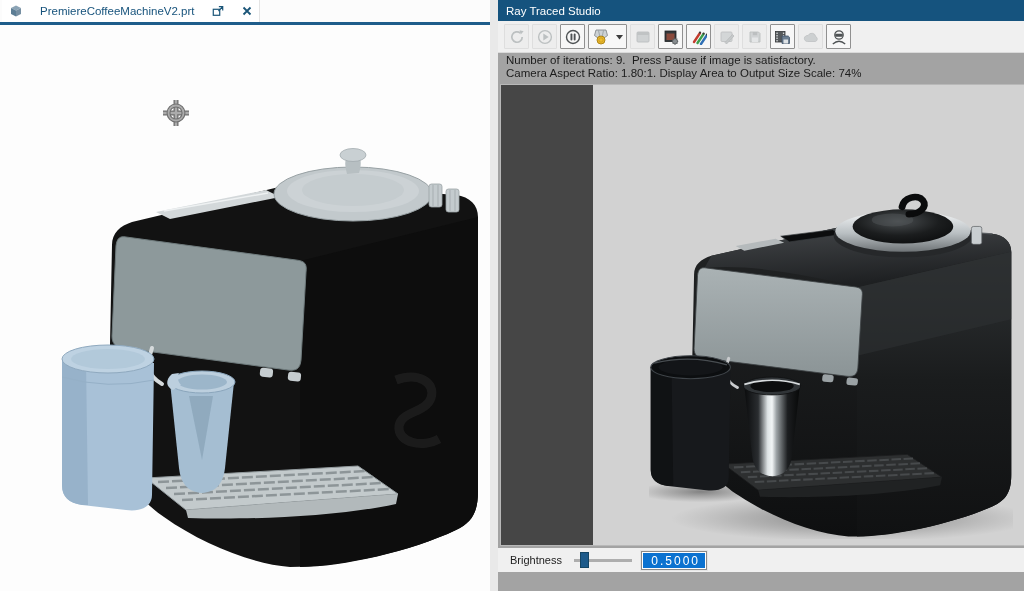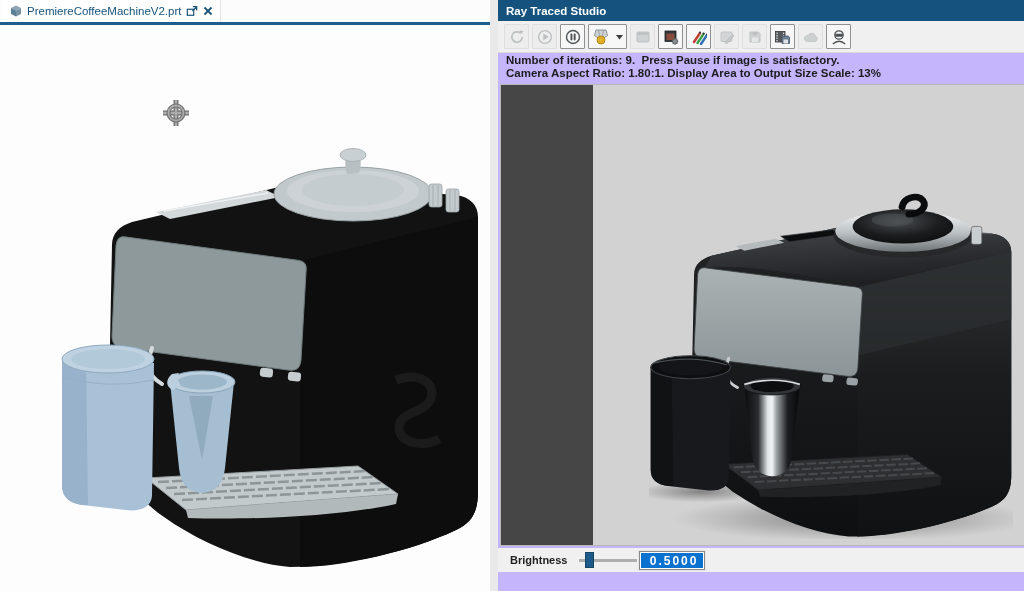--- a/index.html
+++ b/index.html
@@ -2,51 +2,51 @@
 <html><head>
 <meta charset="utf-8">
 <style>
   * { margin:0; padding:0; box-sizing:border-box; }
   html,body { width:1024px; height:591px; overflow:hidden; background:#fff; }
   #app { position:relative; width:1024px; height:591px; font-family:"Liberation Sans",sans-serif; background:#ffffff; }
 
   
   .left-panel { position:absolute; left:0; top:0; width:490px; height:591px; background:#fdfdfd; }
   .tab-bar { position:absolute; left:0; top:0; width:100%; height:22px; background:#fcfcfc; }
-  .part-tab { position:absolute; left:2px; top:0; height:22px; display:flex; align-items:center; gap:5px; padding:0 7px 0 8px; background:#ffffff; border-right:1px solid #e4e4e4; }
+  .part-tab { position:absolute; left:2px; top:0; height:22px; display:flex; align-items:center; gap:18px; padding:0 7px 0 8px; background:#ffffff; border-right:1px solid #e4e4e4; }
   .part-tab .tab-title { font-size:11.5px; color:#17537C; white-space:nowrap; }
   .tab-glyph { display:inline-flex; align-items:center; justify-content:center; }
   .tab-accent { position:absolute; left:0; top:22px; width:498px; height:3px; background:#1E5D8B; }
   .viewport { position:absolute; left:0; top:25px; width:100%; height:566px; background:#fdfdfd; }
   .pan-cursor { position:absolute; left:160px; top:72px; width:32px; height:32px; }
   .cad-machine { position:absolute; left:60px; top:115px; width:420px; height:430px; }
 
   .panel-divider { position:absolute; left:490px; top:0; width:8px; height:591px; background:#e9e9e9; }
 
   
-  .right-panel { position:absolute; left:498px; top:0; width:526px; height:591px; background:#c4b5fd;font-weight:bold; }
+  .right-panel { position:absolute; left:498px; top:0; width:526px; height:591px; background:#a3a3a3; }
   .rt-titlebar { position:absolute; left:0; top:0; width:100%; height:21px; background:#15537E; display:flex; align-items:center; padding-left:8px; }
   .rt-titlebar .rt-title { color:#ffffff; font-size:11.5px; }
   .rt-toolbar { position:absolute; left:0; top:21px; width:100%; height:32px; display:flex; align-items:center; gap:3px; padding-left:6px; border-bottom:1px solid #dadada; background:#f0f0f0; }
   .tb-btn { width:25px; height:25px; display:flex; align-items:center; justify-content:center; border-radius:1px; }
   .tb-btn.on  { border:1px solid #909090; background:#f7f7f7; }
   .tb-btn.off { border:1px solid #dedede; background:#ededed; }
   .tb-btn.wide { width:39px; gap:2px; }
   .rt-status { position:absolute; left:0; top:54px; width:100%; padding-left:8px; }
   .rt-status .line { font-size:11.5px; color:#1c1c1c; line-height:13px; white-space:pre; }
   .render-area { position:absolute; left:2px; top:84px; width:524px; height:462px; background:#d2d2d2; border:1px solid #b8b8b8; border-right:none; }
   .letterbox { position:absolute; left:0; top:0; width:92px; height:100%; background:#464646; }
   .rt-machine { position:absolute; left:148px; top:104px; width:364px; height:350px; }
   .bottom-bar { position:absolute; left:0; top:548px; width:100%; height:24px; display:flex; align-items:center; background:#f0f0f0; }
   .brightness-label { margin-left:12px; font-size:11px; color:#222; }
   .slider { position:relative; margin-left:12px; width:58px; height:18px; }
   .slider .track { position:absolute; left:0; top:8px; width:58px; height:2.5px; background:#aeaeae; }
   .slider .handle { position:absolute; left:6px; top:1px; width:9px; height:16px; background:#1D5A8A; border:1px solid #154податок; }
   .slider .handle { border:1px solid #144564; }
-  .value-box { margin-left:2px; width:66px; height:19px; background:#ffffff; border:1px solid #8a8a8a; box-shadow:0 0 0 1px #e5e5e5; display:flex;justify-content:flex-end; }
+  .value-box { margin-left:9px; width:66px; height:19px; background:#ffffff; border:1px solid #8a8a8a; box-shadow:0 0 0 1px #e5e5e5; display:flex;justify-content:flex-end; }
   .value-box .sel { flex:1; margin:1px; background:#0B72D0; color:#ffffff; font-size:12px; letter-spacing:2px; text-align:right; padding:1px 5px 0 0; line-height:15px; }
 </style>
 </head>
 <body>
 
 <div id="app">
 
   <div class="left-panel">
     <div class="tab-bar">
       <div class="part-tab">
@@ -234,21 +234,21 @@
         <svg width="16" height="16" viewBox="0 0 16 16">
             <circle cx="8" cy="6" r="4.2" fill="none" stroke="#4e5254" stroke-width="1.3"></circle>
             <rect x="4.2" y="4.8" width="7.6" height="3" rx="1" fill="#4e5254"></rect>
             <path d="M1.8,15 q6.2,-5.5 12.4,0" fill="none" stroke="#4e5254" stroke-width="1.3"></path>
           </svg>
       </div>
     </div>
 
     <div class="rt-status">
       <div class="line">Number of iterations: 9.  Press Pause if image is satisfactory.</div>
-      <div class="line">Camera Aspect Ratio: 1.80:1. Display Area to Output Size Scale: 13%</div>
+      <div class="line">Camera Aspect Ratio: 1.80:1. Display Area to Output Size Scale: 74%</div>
     </div>
 
     <div class="render-area">
       <div class="letterbox"></div>
 
       <svg class="rt-machine" viewBox="0 0 420 430" preserveAspectRatio="none">
         <defs>
           <radialGradient id="rtShadow" cx="50%" cy="50%" r="50%">
             <stop offset="0%" stop-color="rgba(20,20,20,0.42)"></stop>
               <stop offset="60%" stop-color="rgba(40,40,40,0.18)"></stop>

